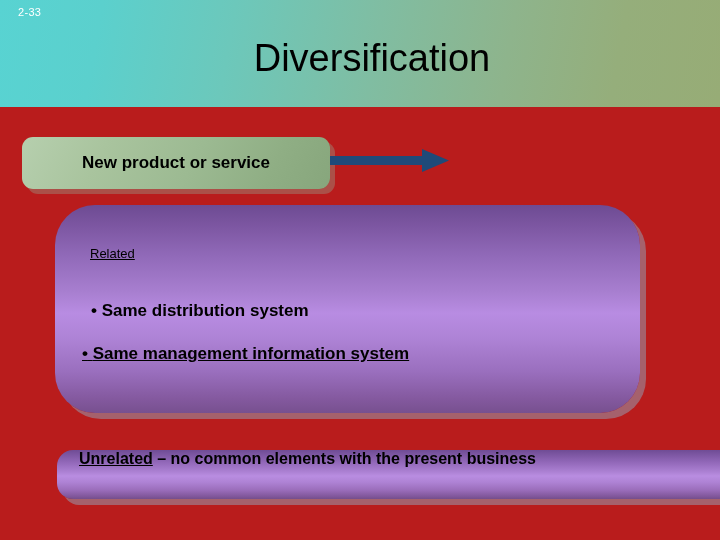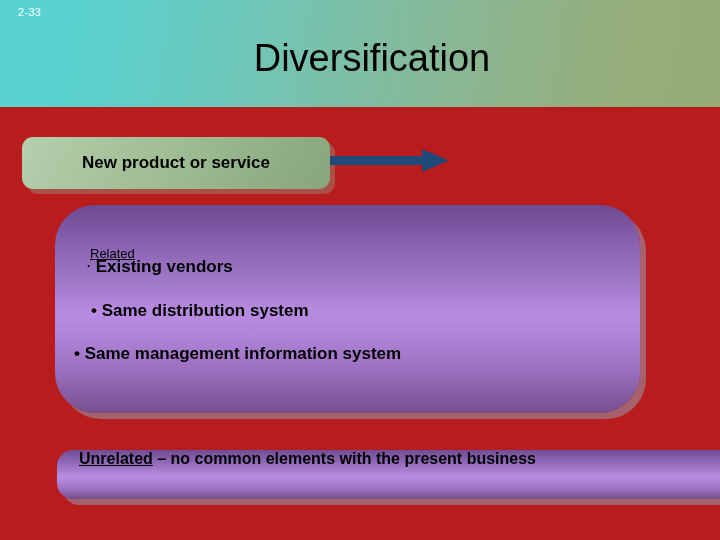--- a/index.html
+++ b/index.html
@@ -153,21 +153,21 @@
   .purple-bullet .dot-small {
     font-size: 12px;
     vertical-align: 2px;
   }
   .purple-bullet .dot-big {
     font-size: 17px;
   }
 
   #bullet-0 { left: 32px; top: 52px; }
   #bullet-1 { left: 36px; top: 96px; }
-  #bullet-2 { left: 19px; top: 139px; }
+  #bullet-2 { left: 27px; top: 139px; text-decoration: underline; }
   #bullet-3 { left: 30px; top: 182px; }
 
   
   #box-unrelated {
     position: absolute;
     left: 57px;
     top: 450px;
     width: 715px;
     height: 49px;
     border-radius: 16px;
@@ -215,24 +215,20 @@
       <rect x="0" y="11" width="96" height="9" fill="#1f4a79"></rect>
       <polygon points="92,4 119,15.5 92,27" fill="#1f4a79"></polygon>
     </svg>
   </div>
 
 
   <div id="box-related">
 
     <div id="related-heading">Related</div>
 
-    <div class="purple-bullet" id="bullet-0">
-      <span class="dot-small">·</span>
-      <span>Existing vendors</span>
-    </div>
 
     <div class="purple-bullet" id="bullet-1">
       <span class="dot-big">•</span>
       <span>Same distribution system</span>
     </div>
 
     <div class="purple-bullet" id="bullet-2">
       <span class="dot-big">•</span>
       <span>Same management information system</span>
     </div>

